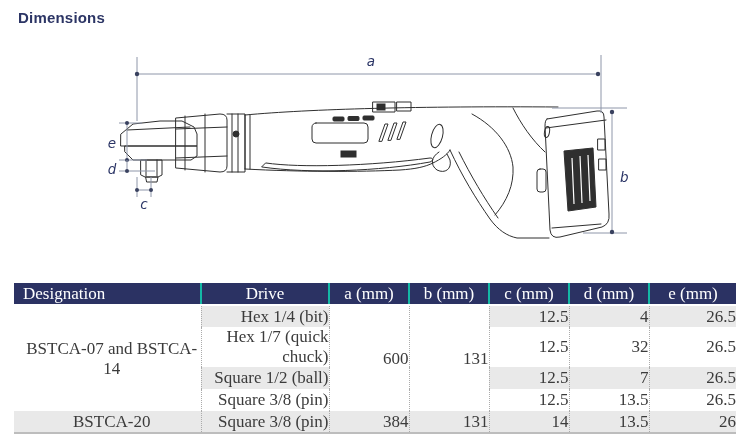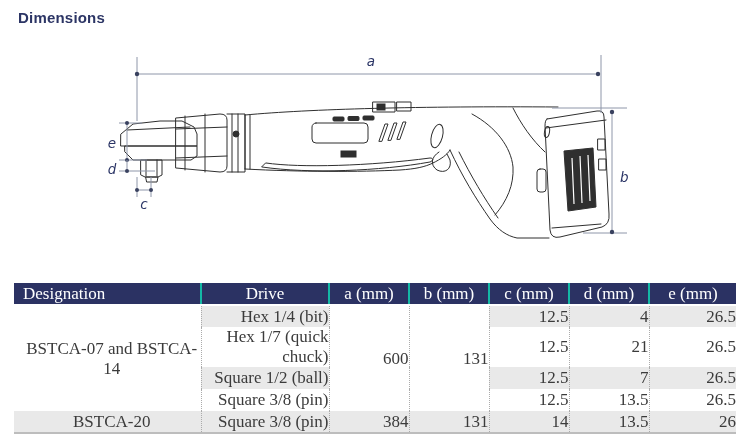--- a/index.html
+++ b/index.html
@@ -150,21 +150,21 @@
         <td class="stripe">Hex 1/4 (bit)</td>
         <td rowspan="4">600</td>
         <td rowspan="4">131</td>
         <td class="stripe">12.5</td>
         <td class="stripe">4</td>
         <td class="stripe">26.5</td>
       </tr>
       <tr>
         <td>Hex 1/7 (quick chuck)</td>
         <td>12.5</td>
-        <td>21</td>
+        <td>32</td>
         <td>26.5</td>
       </tr>
       <tr>
         <td class="stripe">Square 1/2 (ball)</td>
         <td class="stripe">12.5</td>
         <td class="stripe">7</td>
         <td class="stripe">26.5</td>
       </tr>
       <tr>
         <td>Square 3/8 (pin)</td>

